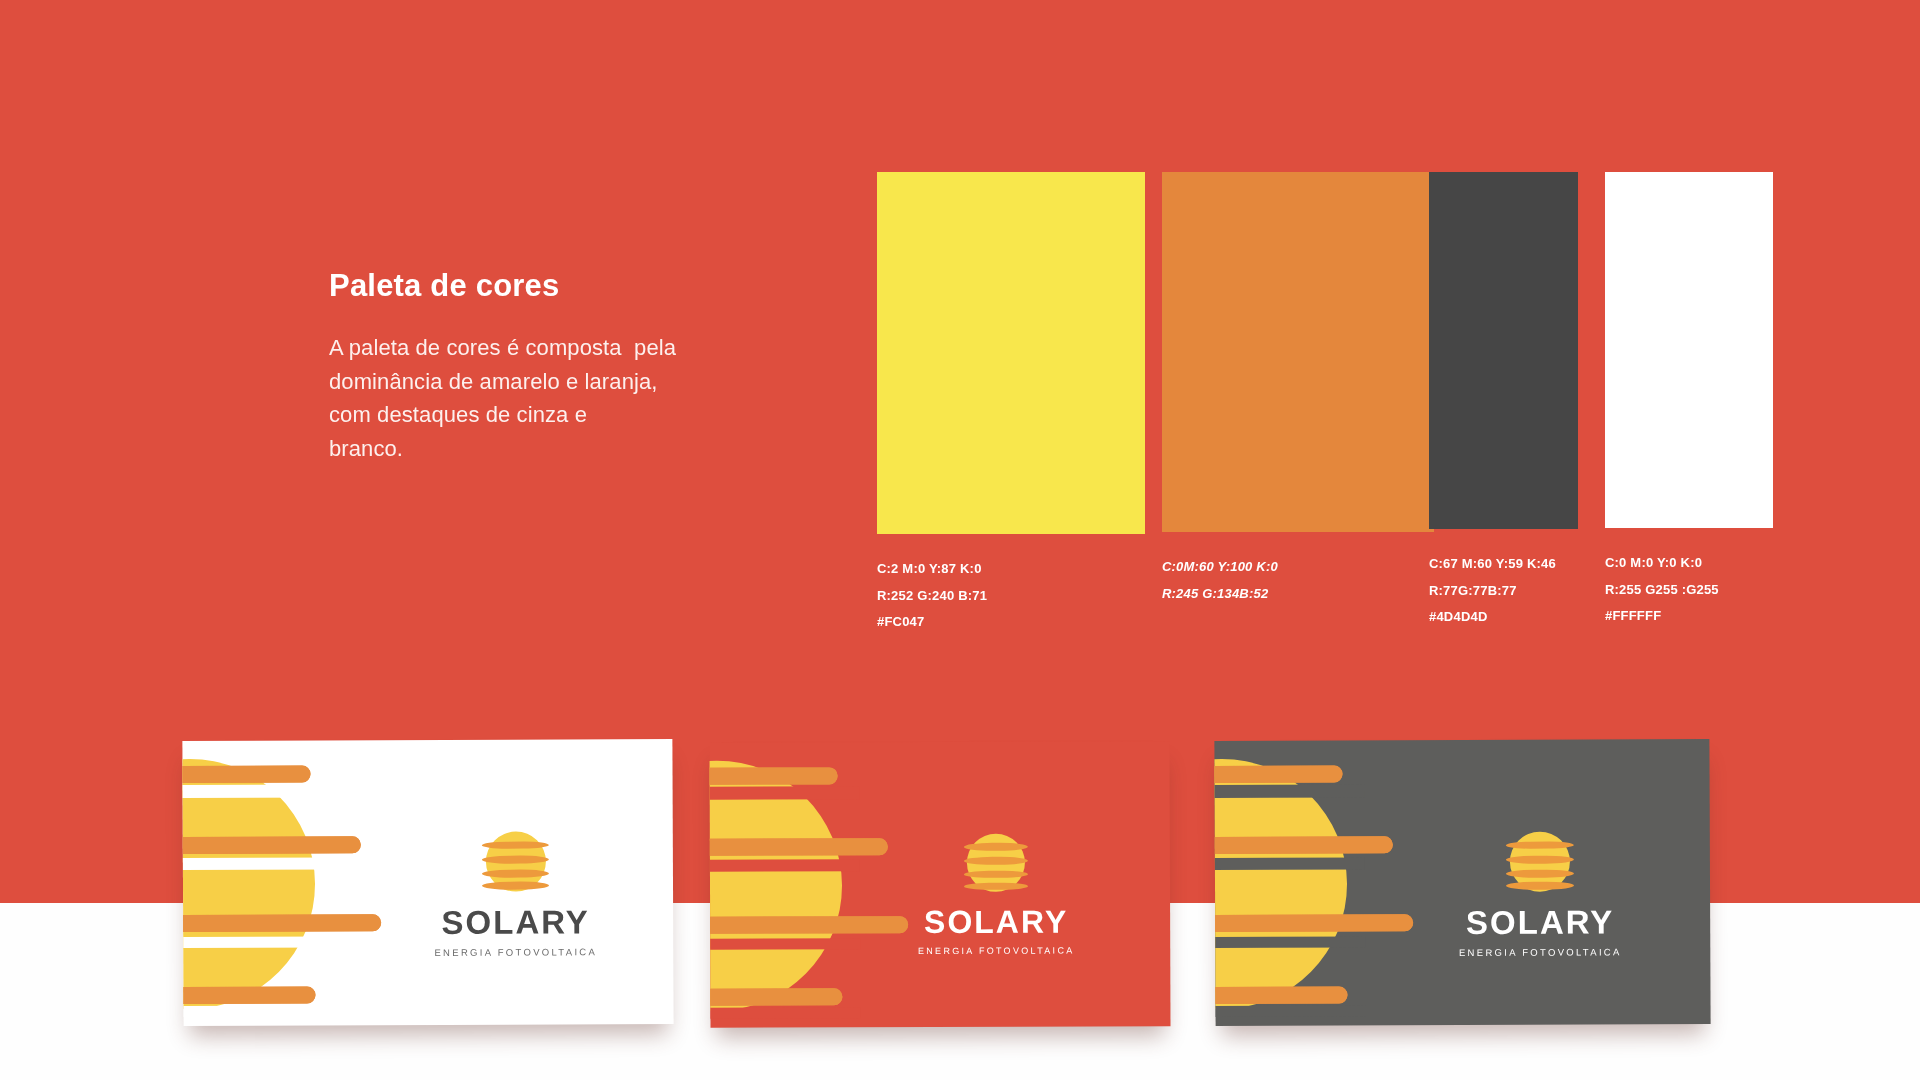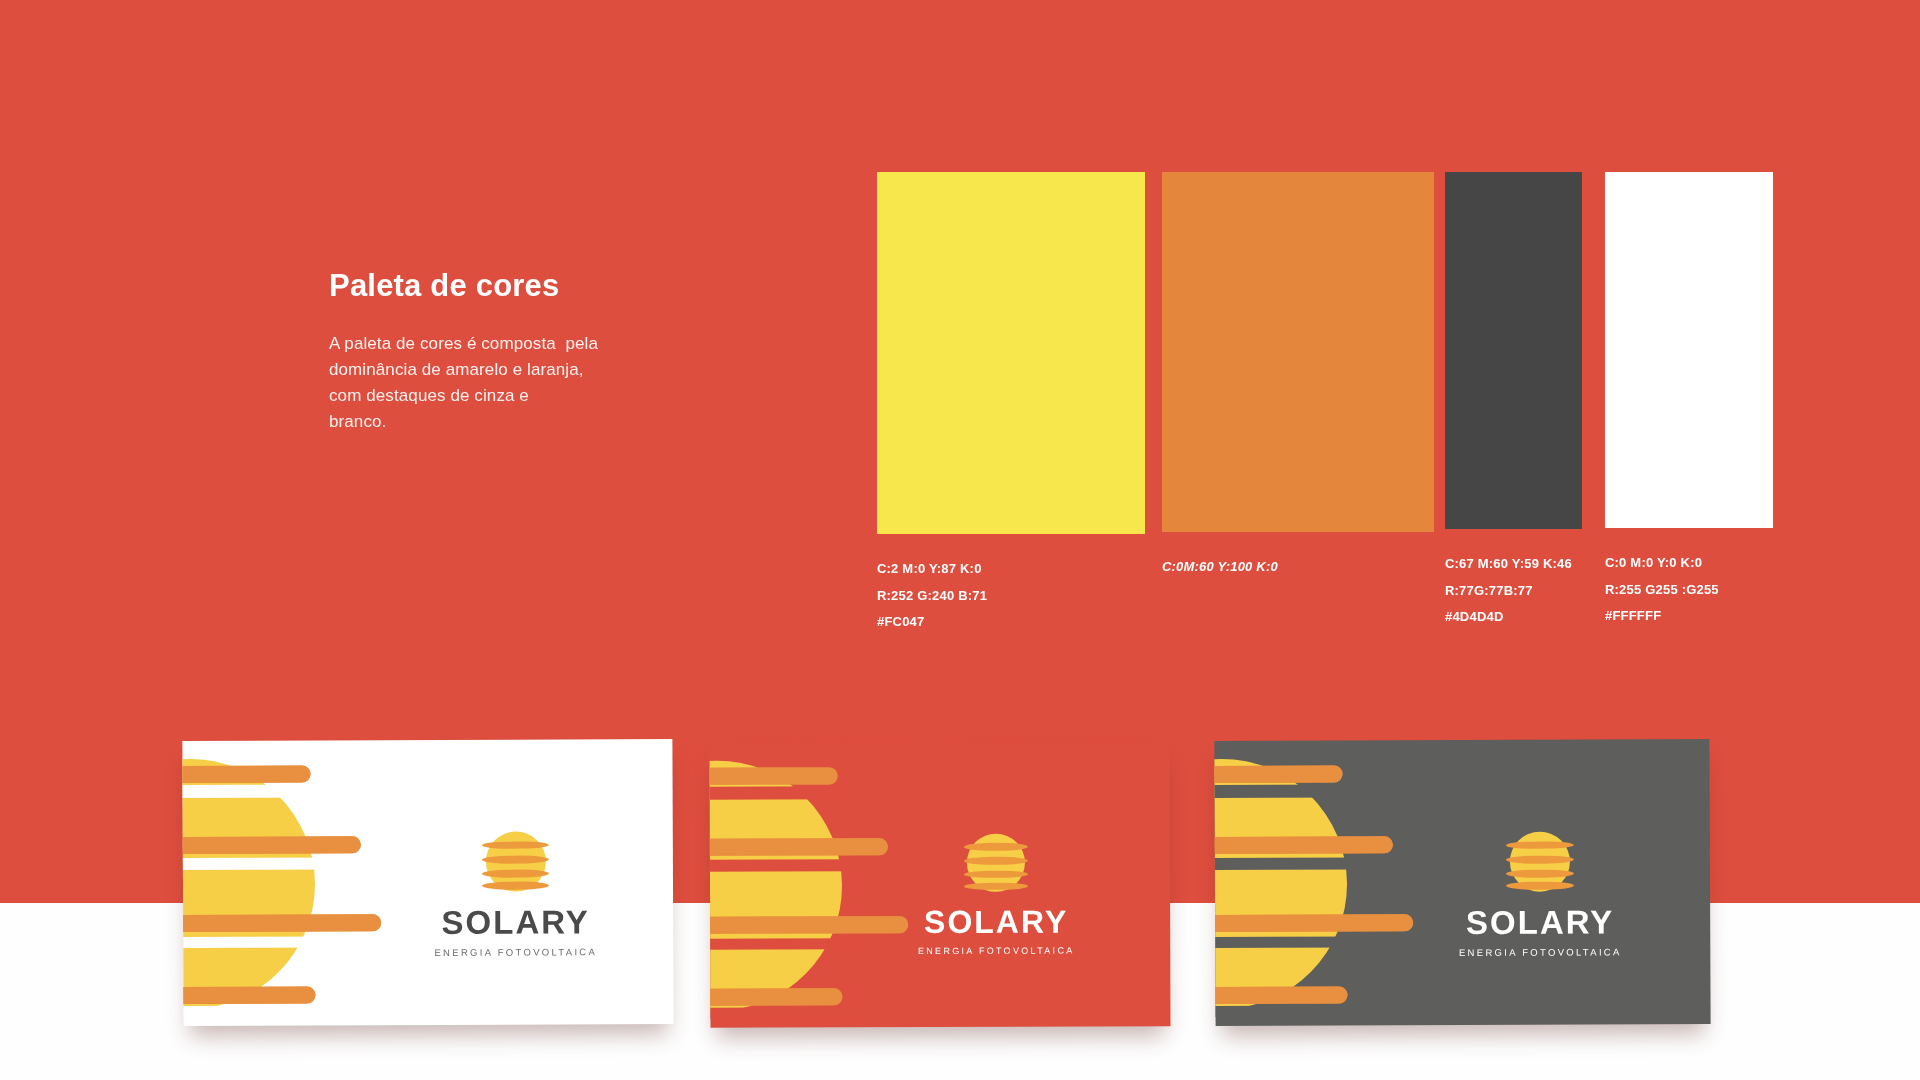--- a/index.html
+++ b/index.html
@@ -14,21 +14,21 @@
   .bg-red { position:absolute; left:0; top:0; width:1920px; height:903px; background:#DE4E3E; }
   .bg-white { position:absolute; left:0; top:903px; width:1920px; height:177px; background:#FEFEFE; }
 
   
   .text-block { position:absolute; left:329px; top:255px; width:470px;margin-top:12px; }
   .headline {
     font-size:31px; font-weight:bold; color:#FFFFFF;
     letter-spacing:0.2px; line-height:1.2;
   }
   .paragraph {
-    margin-top:27px; font-size:17px; color:#FDF0EE;
+    margin-top:27px; font-size:22px; color:#FDF0EE;
     line-height:1.52; letter-spacing:0.1px; white-space:pre-wrap;
   }
 
   
   .swatches { position:absolute; left:877px; top:172px; }
   .swatch-col { position:absolute; top:0; }
   .swatch-chip { width:100%; border:0; }
   .swatch-meta { margin-top:22px; }
   .swatch-line {
     font-size:13px; font-weight:bold; color:#FFFFFF;
@@ -88,23 +88,24 @@
         <div class="swatch-meta">
           <div class="swatch-line">C:2 M:0 Y:87 K:0</div>
           <div class="swatch-line">R:252 G:240 B:71</div>
           <div class="swatch-line">#FC047</div>
         </div>
       </div>
       <div class="swatch-col" style="left: 285px; width: 272px; font-style: italic;">
         <div class="swatch-chip" style="height: 360px; background: rgb(228, 135, 60);"></div>
         <div class="swatch-meta">
           <div class="swatch-line">C:0M:60 Y:100 K:0</div>
-        </div>
-      </div>
-      <div class="swatch-col" style="left: 568px; width: 137px;">
+          <div class="swatch-line">R:245 G:134B:52</div>
+        </div>
+      </div>
+      <div class="swatch-col" style="left: 552px; width: 149px;">
         <div class="swatch-chip" style="height: 357px; background: rgb(70, 70, 70);"></div>
         <div class="swatch-meta">
           <div class="swatch-line">C:67 M:60 Y:59 K:46</div>
           <div class="swatch-line">R:77G:77B:77</div>
           <div class="swatch-line">#4D4D4D</div>
         </div>
       </div>
       <div class="swatch-col" style="left: 728px; width: 168px;">
         <div class="swatch-chip" style="height: 356px; background: rgb(255, 255, 255);"></div>
         <div class="swatch-meta">

